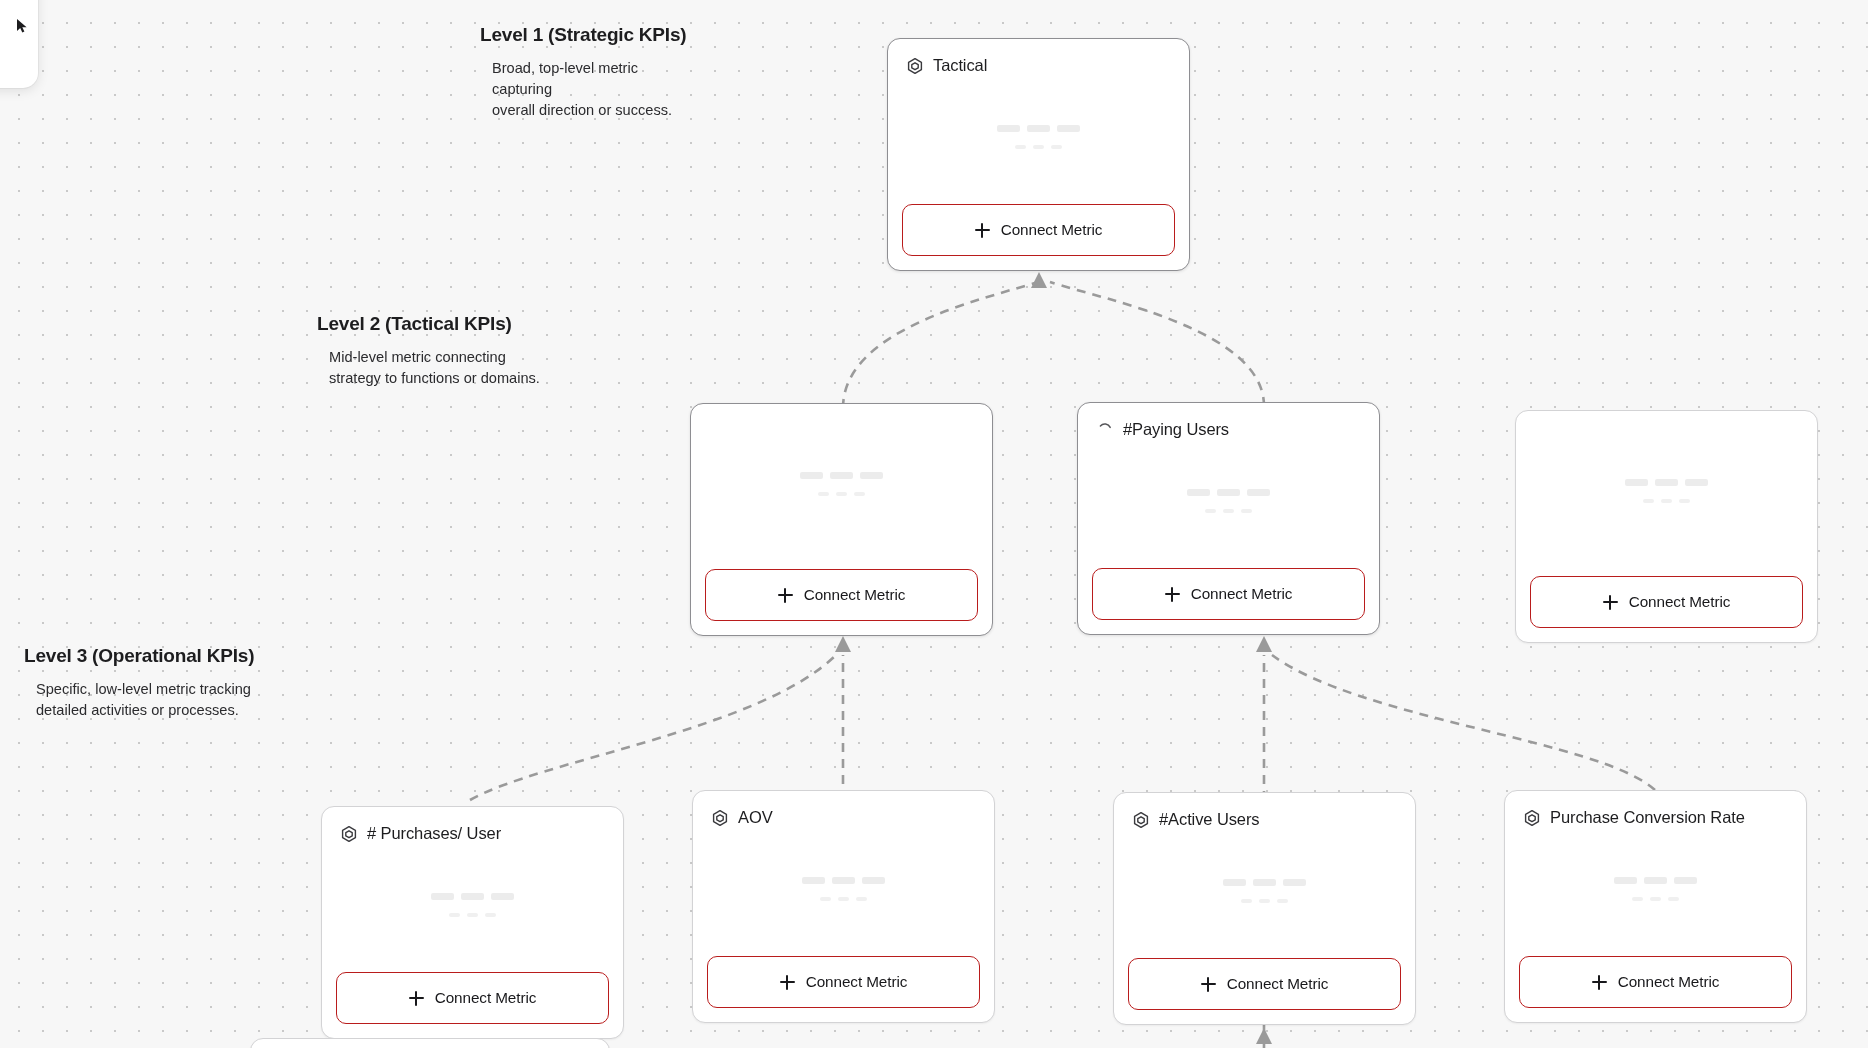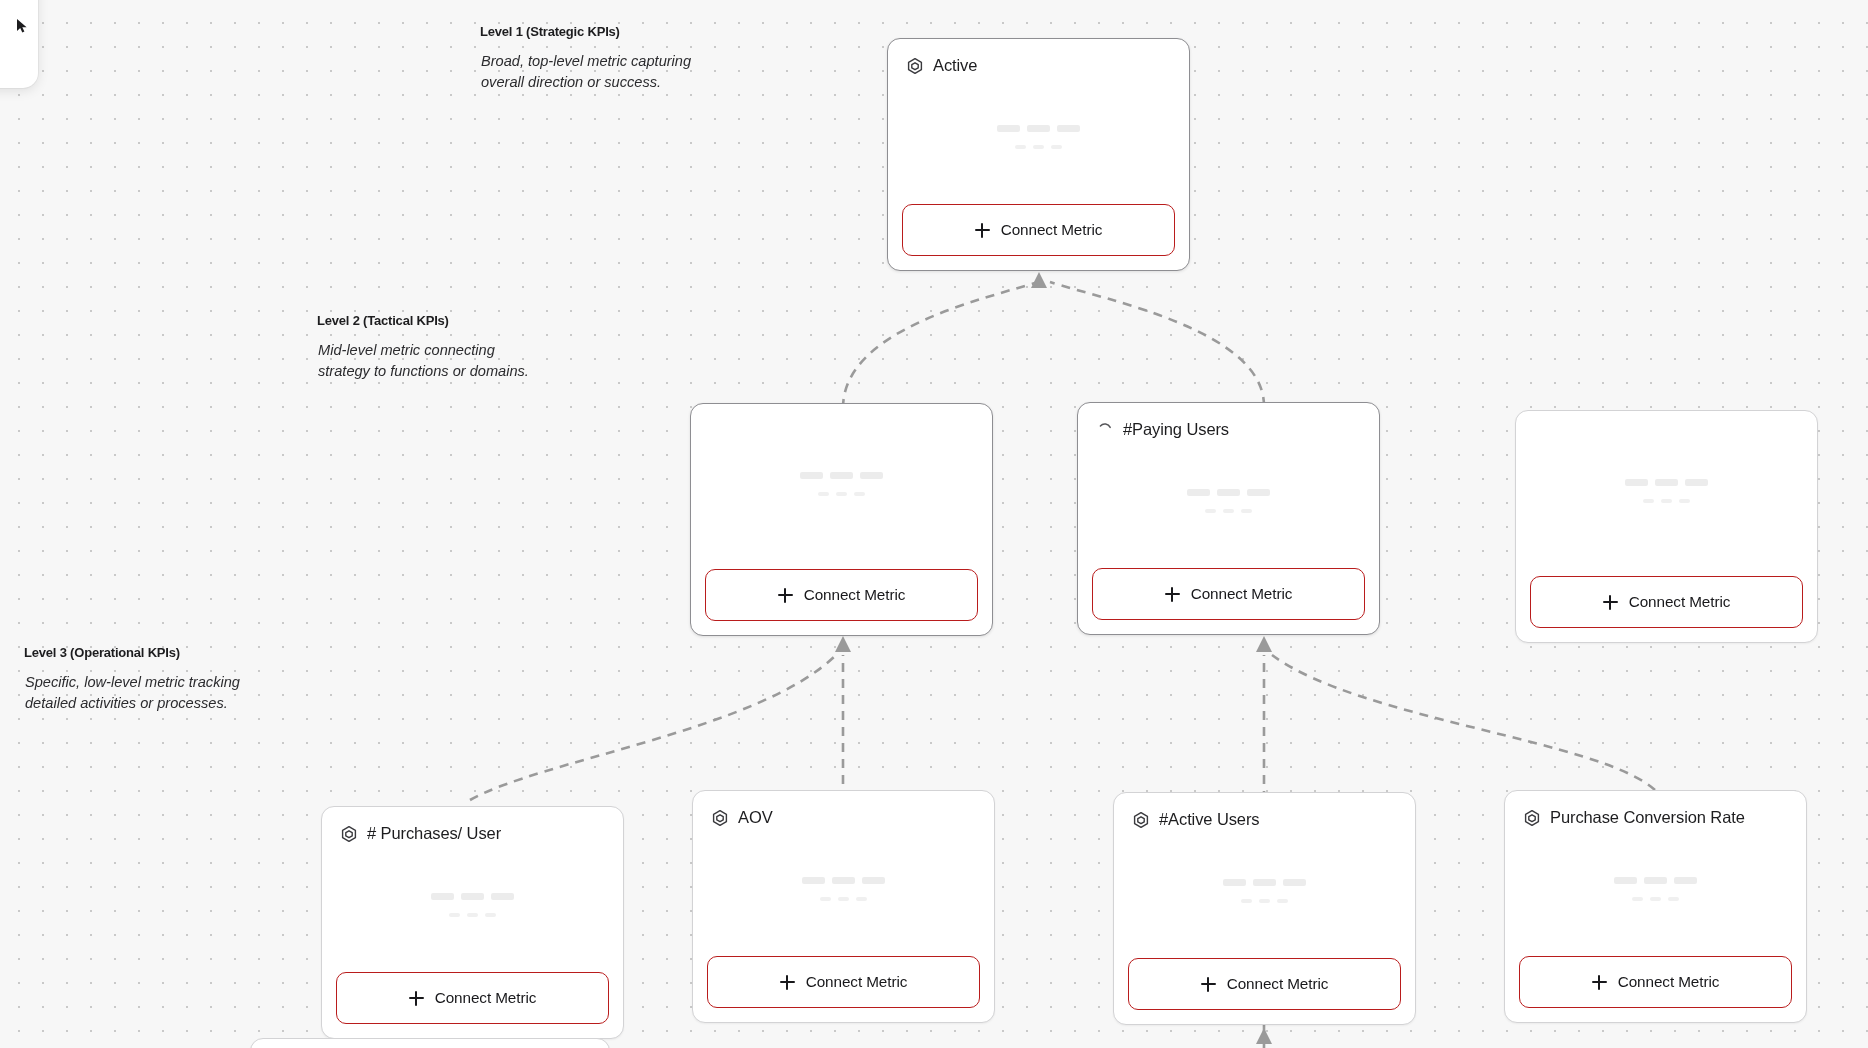--- a/index.html
+++ b/index.html
@@ -40,35 +40,34 @@
     stroke-linecap: butt;
   }
   .conn-arrow { fill: #9a9a9a; }
 
   
   .level-block {
     position: absolute;
     z-index: 3;
   }
   .level-title {
-    font-size: 13px;
+    font-size: 19px;
     font-weight: 700;
     color: #1d1d1f;
     letter-spacing: -0.2px;
     white-space: nowrap;
     margin: 0 0 12px 0;
   }
   .level-desc {
     font-size: 14.6px;
     font-weight: 400;
     color: #2b2b2e;
     line-height: 1.45;
-    margin: 1px;
+    margin: 12px;
     white-space: pre-line;
-    font-style: italic;
   }
 
   
   .metric-card {
     position: absolute;
     box-sizing: border-box;
     background: #ffffff;
     border: 1px solid #d3d3d5;
     border-radius: 13px;
     box-shadow: 0 1px 2px rgba(0,0,0,0.05);
@@ -241,21 +240,21 @@
   </div>
 
   <div class="metric-card selected" style="left:887px; top:38px; width:303px; height:233px;">
     <div class="card-header">
       <span class="card-icon">
         <svg viewBox="0 0 18 18" fill="none" stroke="#3a3a3e" stroke-width="1.4" stroke-linejoin="round">
           <path d="M9 1.6 L15.4 5.3 L15.4 12.7 L9 16.4 L2.6 12.7 L2.6 5.3 Z"></path>
           <path d="M9 5.8 L12.2 7.6 L12.2 10.9 L9 12.7 L5.8 10.9 L5.8 7.6 Z"></path>
         </svg>
       </span>
-      <span class="card-title">Active</span>
+      <span class="card-title">Tactical</span>
     </div>
     <div class="card-body">
       <div class="sk-row primary">
         <span class="sk-bar"></span>
         <span class="sk-bar"></span>
         <span class="sk-bar"></span>
       </div>
       <div class="sk-row secondary">
         <span class="sk-bar"></span>
         <span class="sk-bar"></span>

